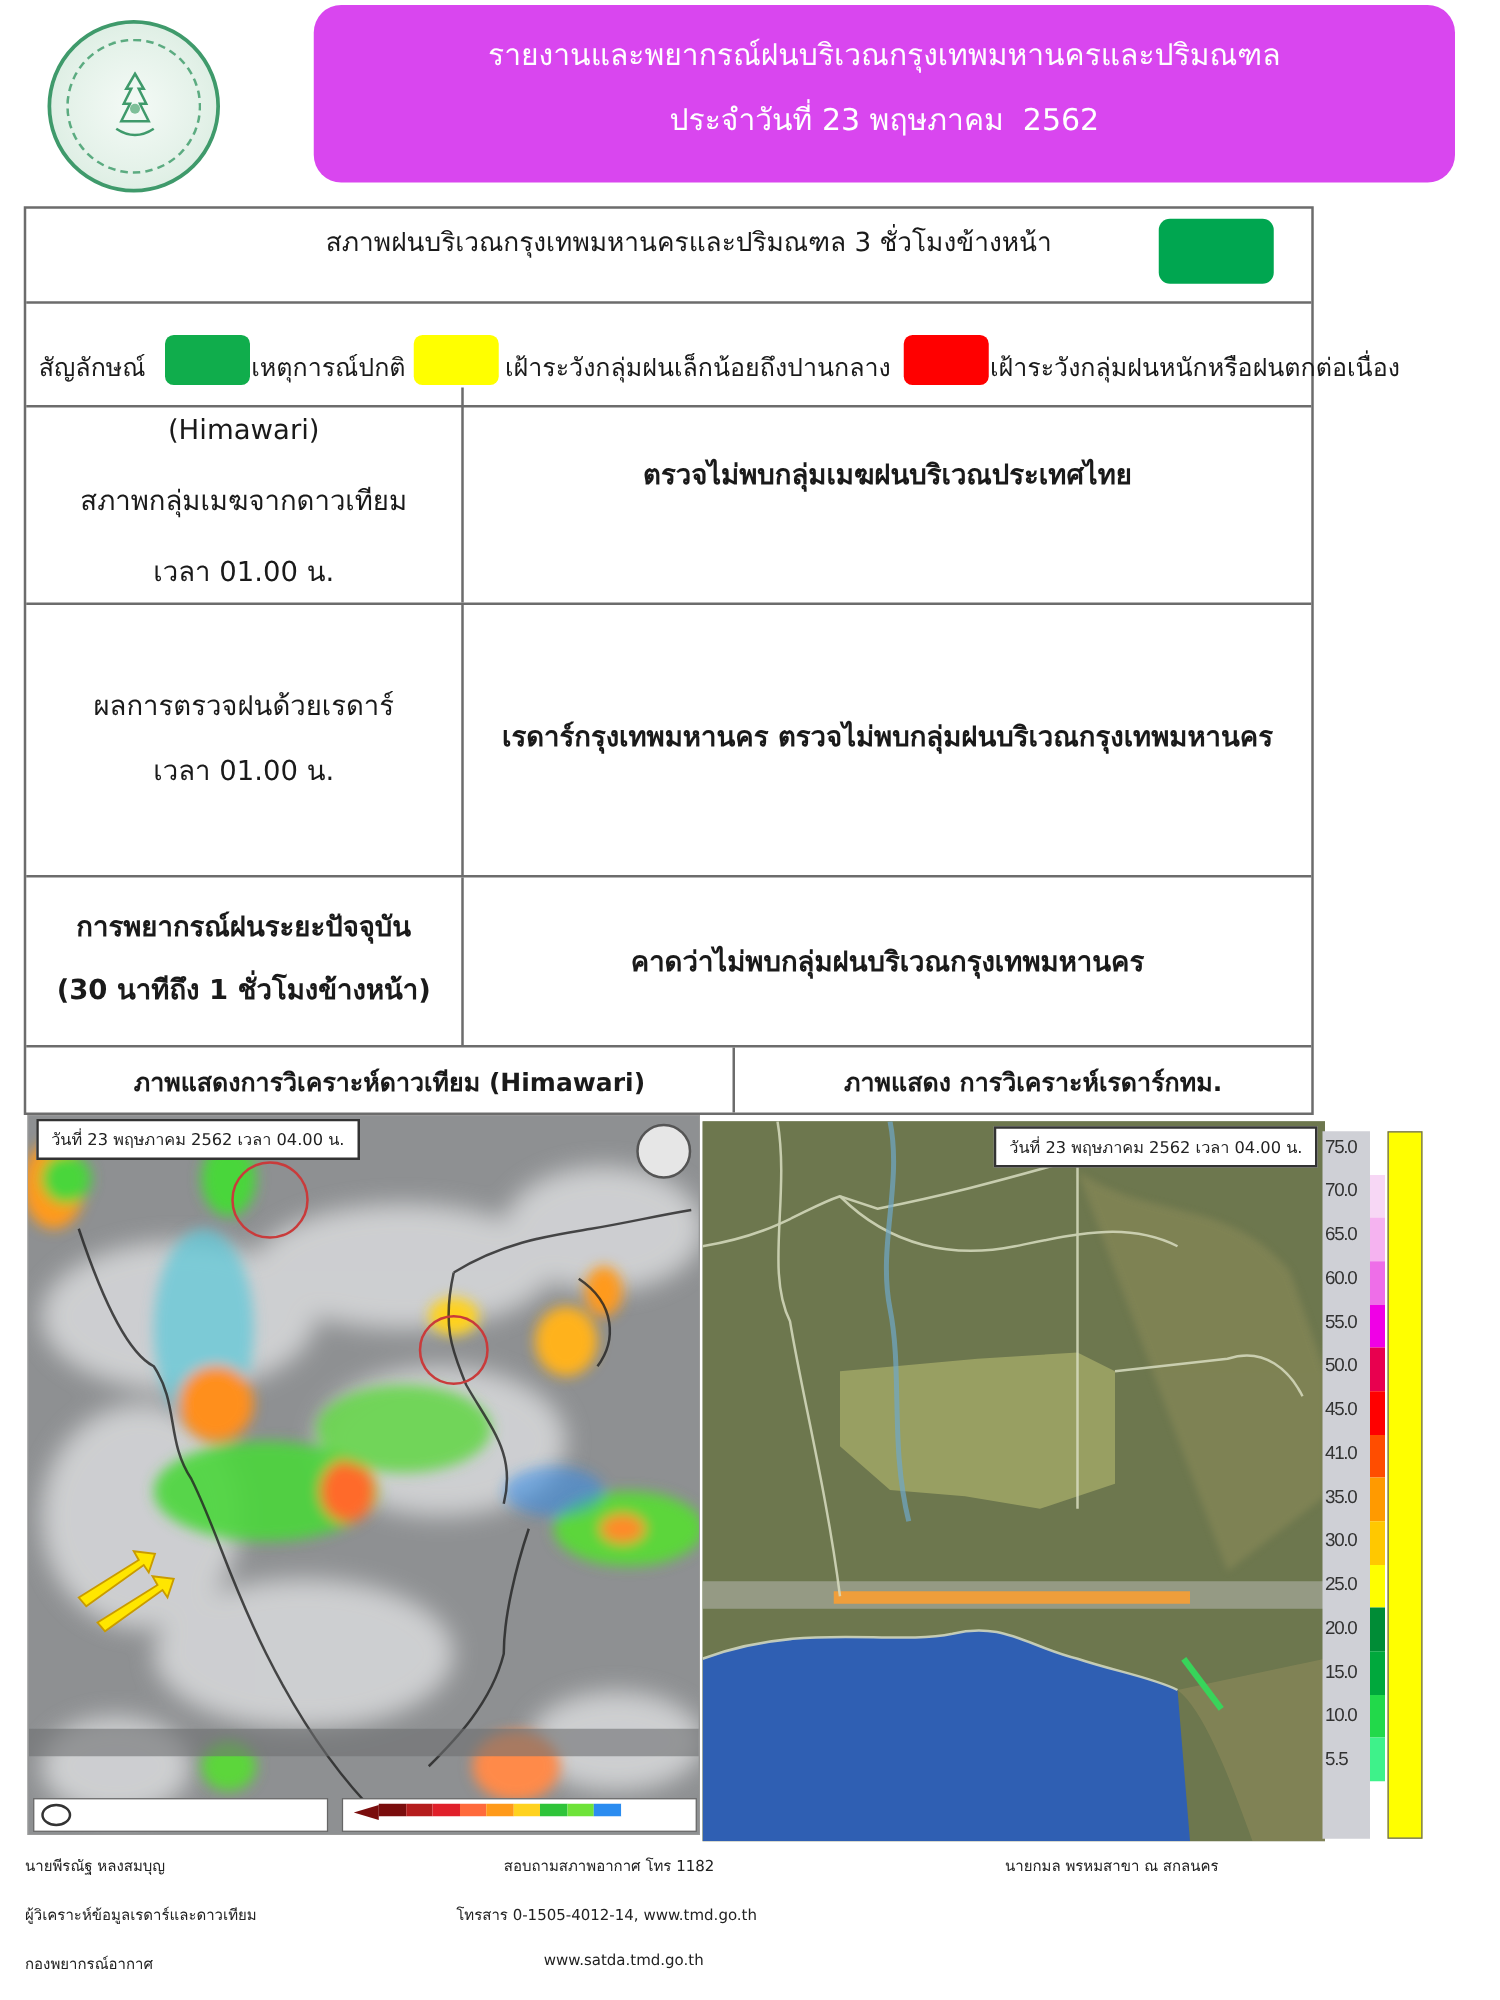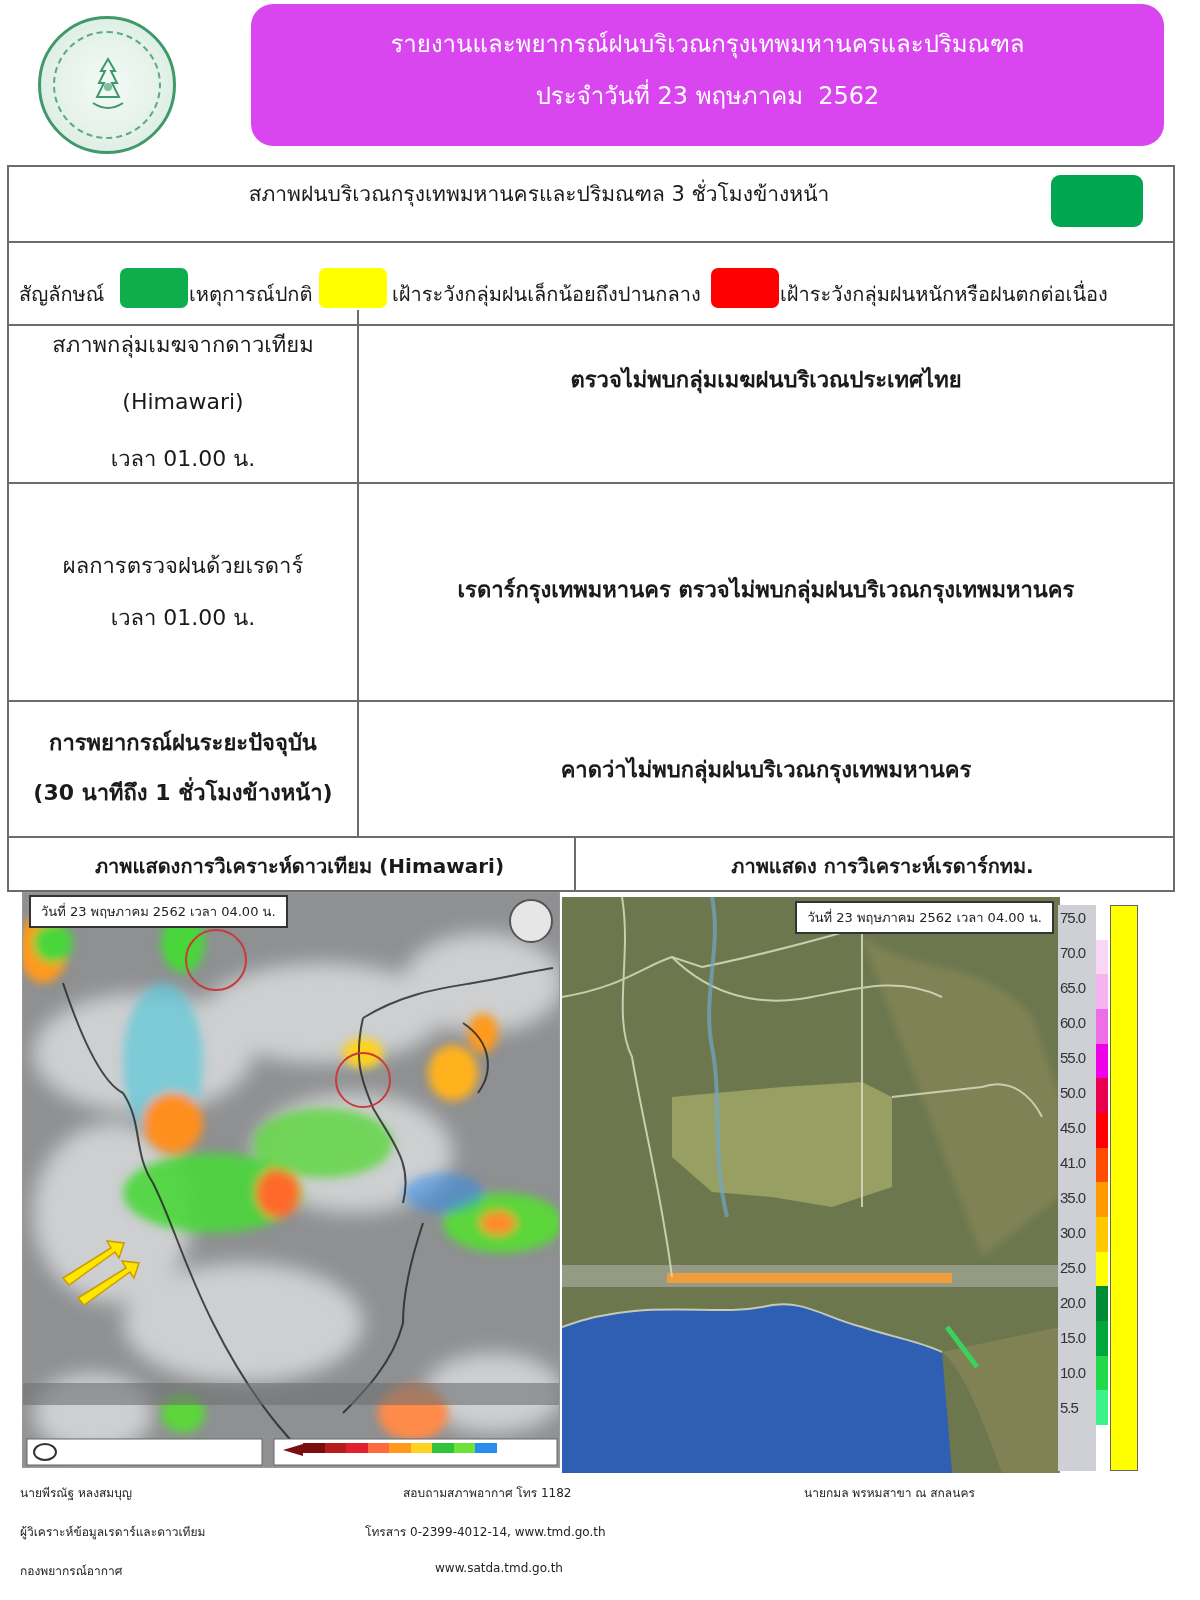--- a/index.html
+++ b/index.html
@@ -10,21 +10,21 @@
   .logo { position: absolute; left: 38px; top: 16px; width: 138px; height: 138px; border-radius: 50%;
           border: 3px solid #3f9a6b; background: radial-gradient(circle, #f4faf6 0%, #e3f1e8 60%, #d4eadc 100%); }
   .logo .inner-ring { position: absolute; left: 12px; top: 12px; right: 12px; bottom: 12px; border-radius: 50%; border: 2px dashed #5bab80; }
   .logo .emblem { position: absolute; left: 42px; top: 38px; width: 50px; height: 58px; }
   .title-box { position: absolute; left: 251px; top: 4px; width: 913px; height: 142px; background: #d946ef;
                border-radius: 22px; color: #ffffff; text-align: center; }
   .title-box .t1 { position: absolute; left: 0; right: 0; top: 20px; font-size: 24px; }
   .title-box .t2 { position: absolute; left: 0; right: 0; top: 72px; font-size: 24px; white-space: pre; }
 
   
-  .report { position: absolute; left: 7px; top: 165px; width: 1168px; height: 727px; border: 2px solid #6c6c6c; }
+  .report { position: absolute; left: 19px; top: 165px; width: 1032px; height: 727px; border: 2px solid #6c6c6c; }
   .row { position: absolute; left: 0; right: 0; border-bottom: 2px solid #6c6c6c; }
   .row-status { top: 0; height: 76px; }
   .row-status .label { position: absolute; left: 0; width: 1060px; top: 10px; text-align: center; font-size: 21px; }
   .status-swatch { position: absolute; right: 30px; top: 8px; width: 92px; height: 52px; border-radius: 9px; }
   .row-legend { top: 76px; height: 67px; font-size: 20px; margin-top: 16px; }
   .row-legend .lg { position: absolute; top: 19px; white-space: nowrap; }
   .swatch { position: absolute; top: 9px; width: 68px; height: 40px; border-radius: 7px; }
 
   .split { position: absolute; top: 0; bottom: 0; left: 348px; border-left: 2px solid #6c6c6c; }
   .cell-left { position: absolute; left: 0; width: 348px; text-align: center; font-size: 22px; }
@@ -79,22 +79,22 @@
     <span class="lg" style="left:180px">เหตุการณ์ปกติ</span>
     <div class="swatch" id="sw1" style="left: 310px; background: rgb(255, 255, 0);"></div>
     <span class="lg" style="left:383px">เฝ้าระวังกลุ่มฝนเล็กน้อยถึงปานกลาง</span>
     <div class="swatch" id="sw2" style="left: 702px; background: rgb(255, 0, 0);"></div>
     <span class="lg" style="left:771px">เฝ้าระวังกลุ่มฝนหนักหรือฝนตกต่อเนื่อง</span>
   </div>
 
   <div class="row row-sat">
     <div class="split"></div>
     <div class="cell-left" style="top:6px; line-height:57px;">
+      <div>(Himawari)</div>
       <div>สภาพกลุ่มเมฆจากดาวเทียม</div>
-      <div>(Himawari)</div>
       <div>เวลา 01.00 น.</div>
     </div>
     <div class="cell-right" style="top:52px">ตรวจไม่พบกลุ่มเมฆฝนบริเวณประเทศไทย</div>
   </div>
 
   <div class="row row-radar">
     <div class="split"></div>
     <div class="cell-left" style="top:56px; line-height:52px;">
       <div>ผลการตรวจฝนด้วยเรดาร์</div>
       <div>เวลา 01.00 น.</div>
@@ -258,17 +258,17 @@
     </div>
   <div id="side-band" style="position: absolute; left: 52px; top: 0px; width: 28px; height: 566px; border: 1px solid rgb(102, 102, 102); background: rgb(255, 255, 0);"></div>
 </div>
 
 <div class="footer">
   <div class="f" style="left:20px; top:0;">นายพีรณัฐ หลงสมบุญ</div>
   <div class="f" style="left:20px; top:39px;">ผู้วิเคราะห์ข้อมูลเรดาร์และดาวเทียม</div>
   <div class="f" style="left:20px; top:78px;">กองพยากรณ์อากาศ</div>
 
   <div class="f" style="left:403px; top:0;">สอบถามสภาพอากาศ  โทร 1182</div>
-  <div class="f" style="left:365px; top:39px;">โทรสาร 0-2399-4012-14, www.tmd.go.th</div>
+  <div class="f" style="left:365px; top:39px;">โทรสาร 0-1505-4012-14, www.tmd.go.th</div>
   <div class="f" style="left:435px; top:78px;">www.satda.tmd.go.th</div>
 
   <div class="f" style="left:804px; top:0;">นายกมล  พรหมสาขา ณ สกลนคร</div>
 </div>
 
 </body></html>

